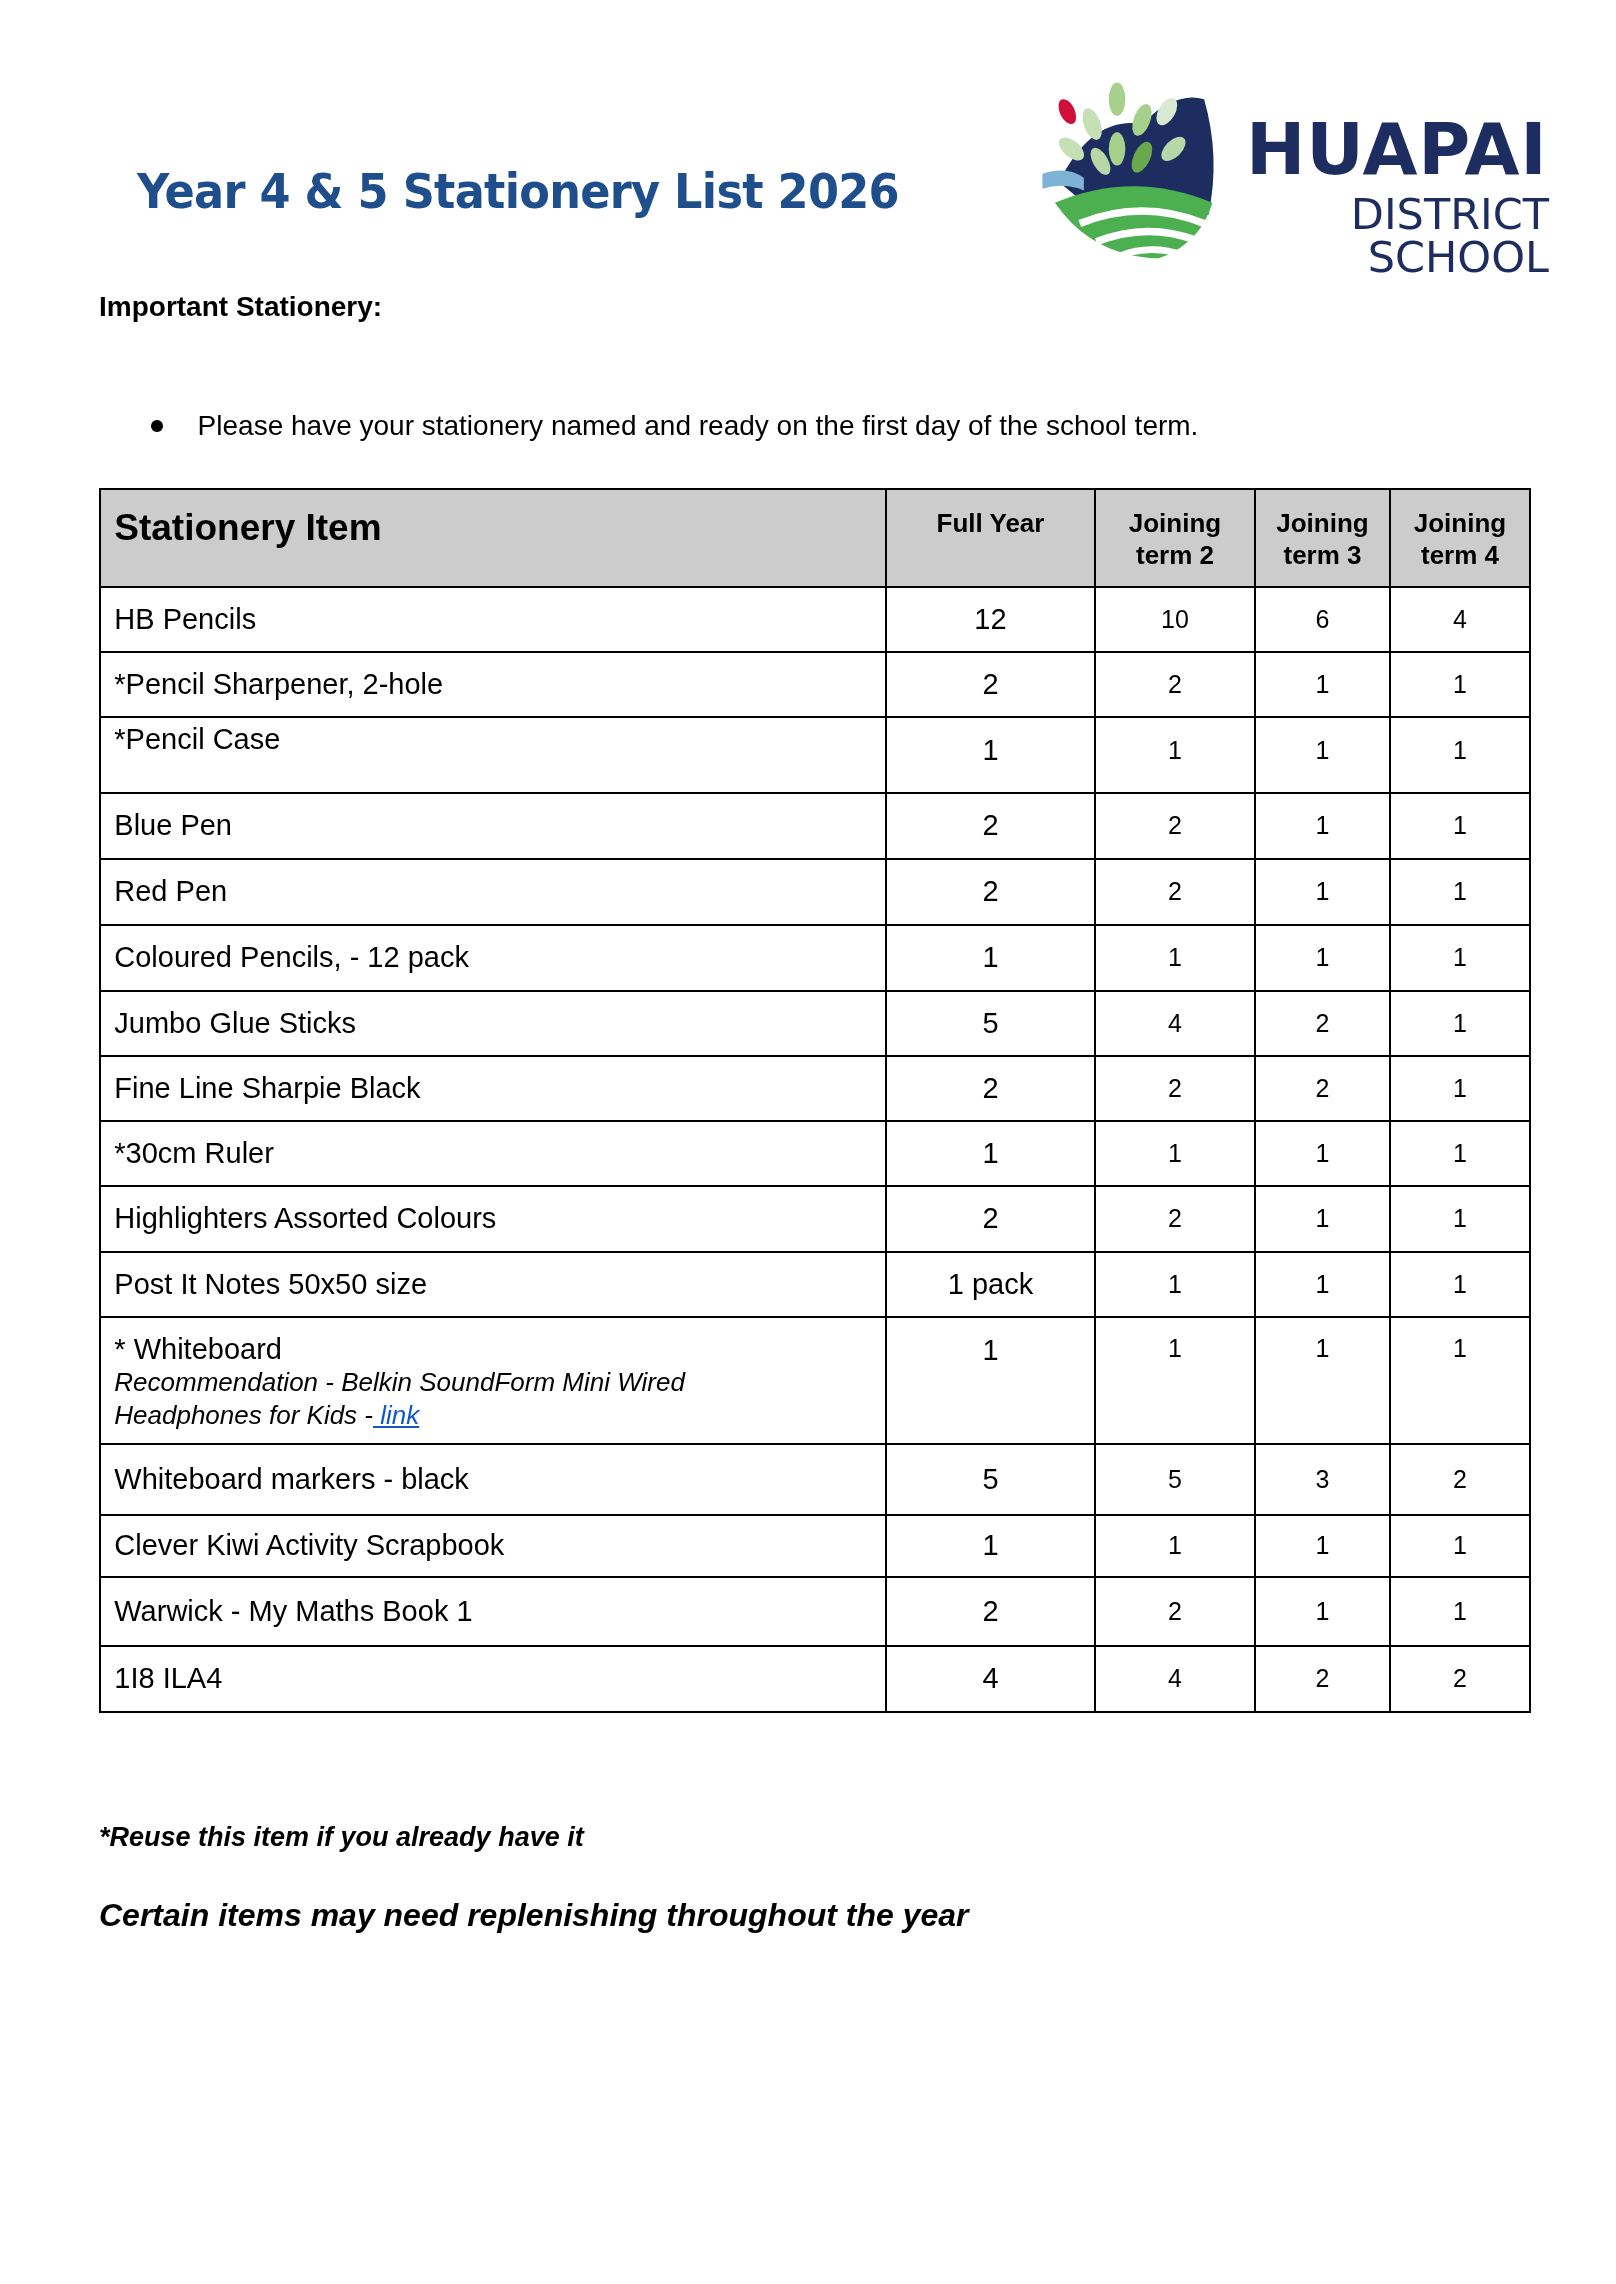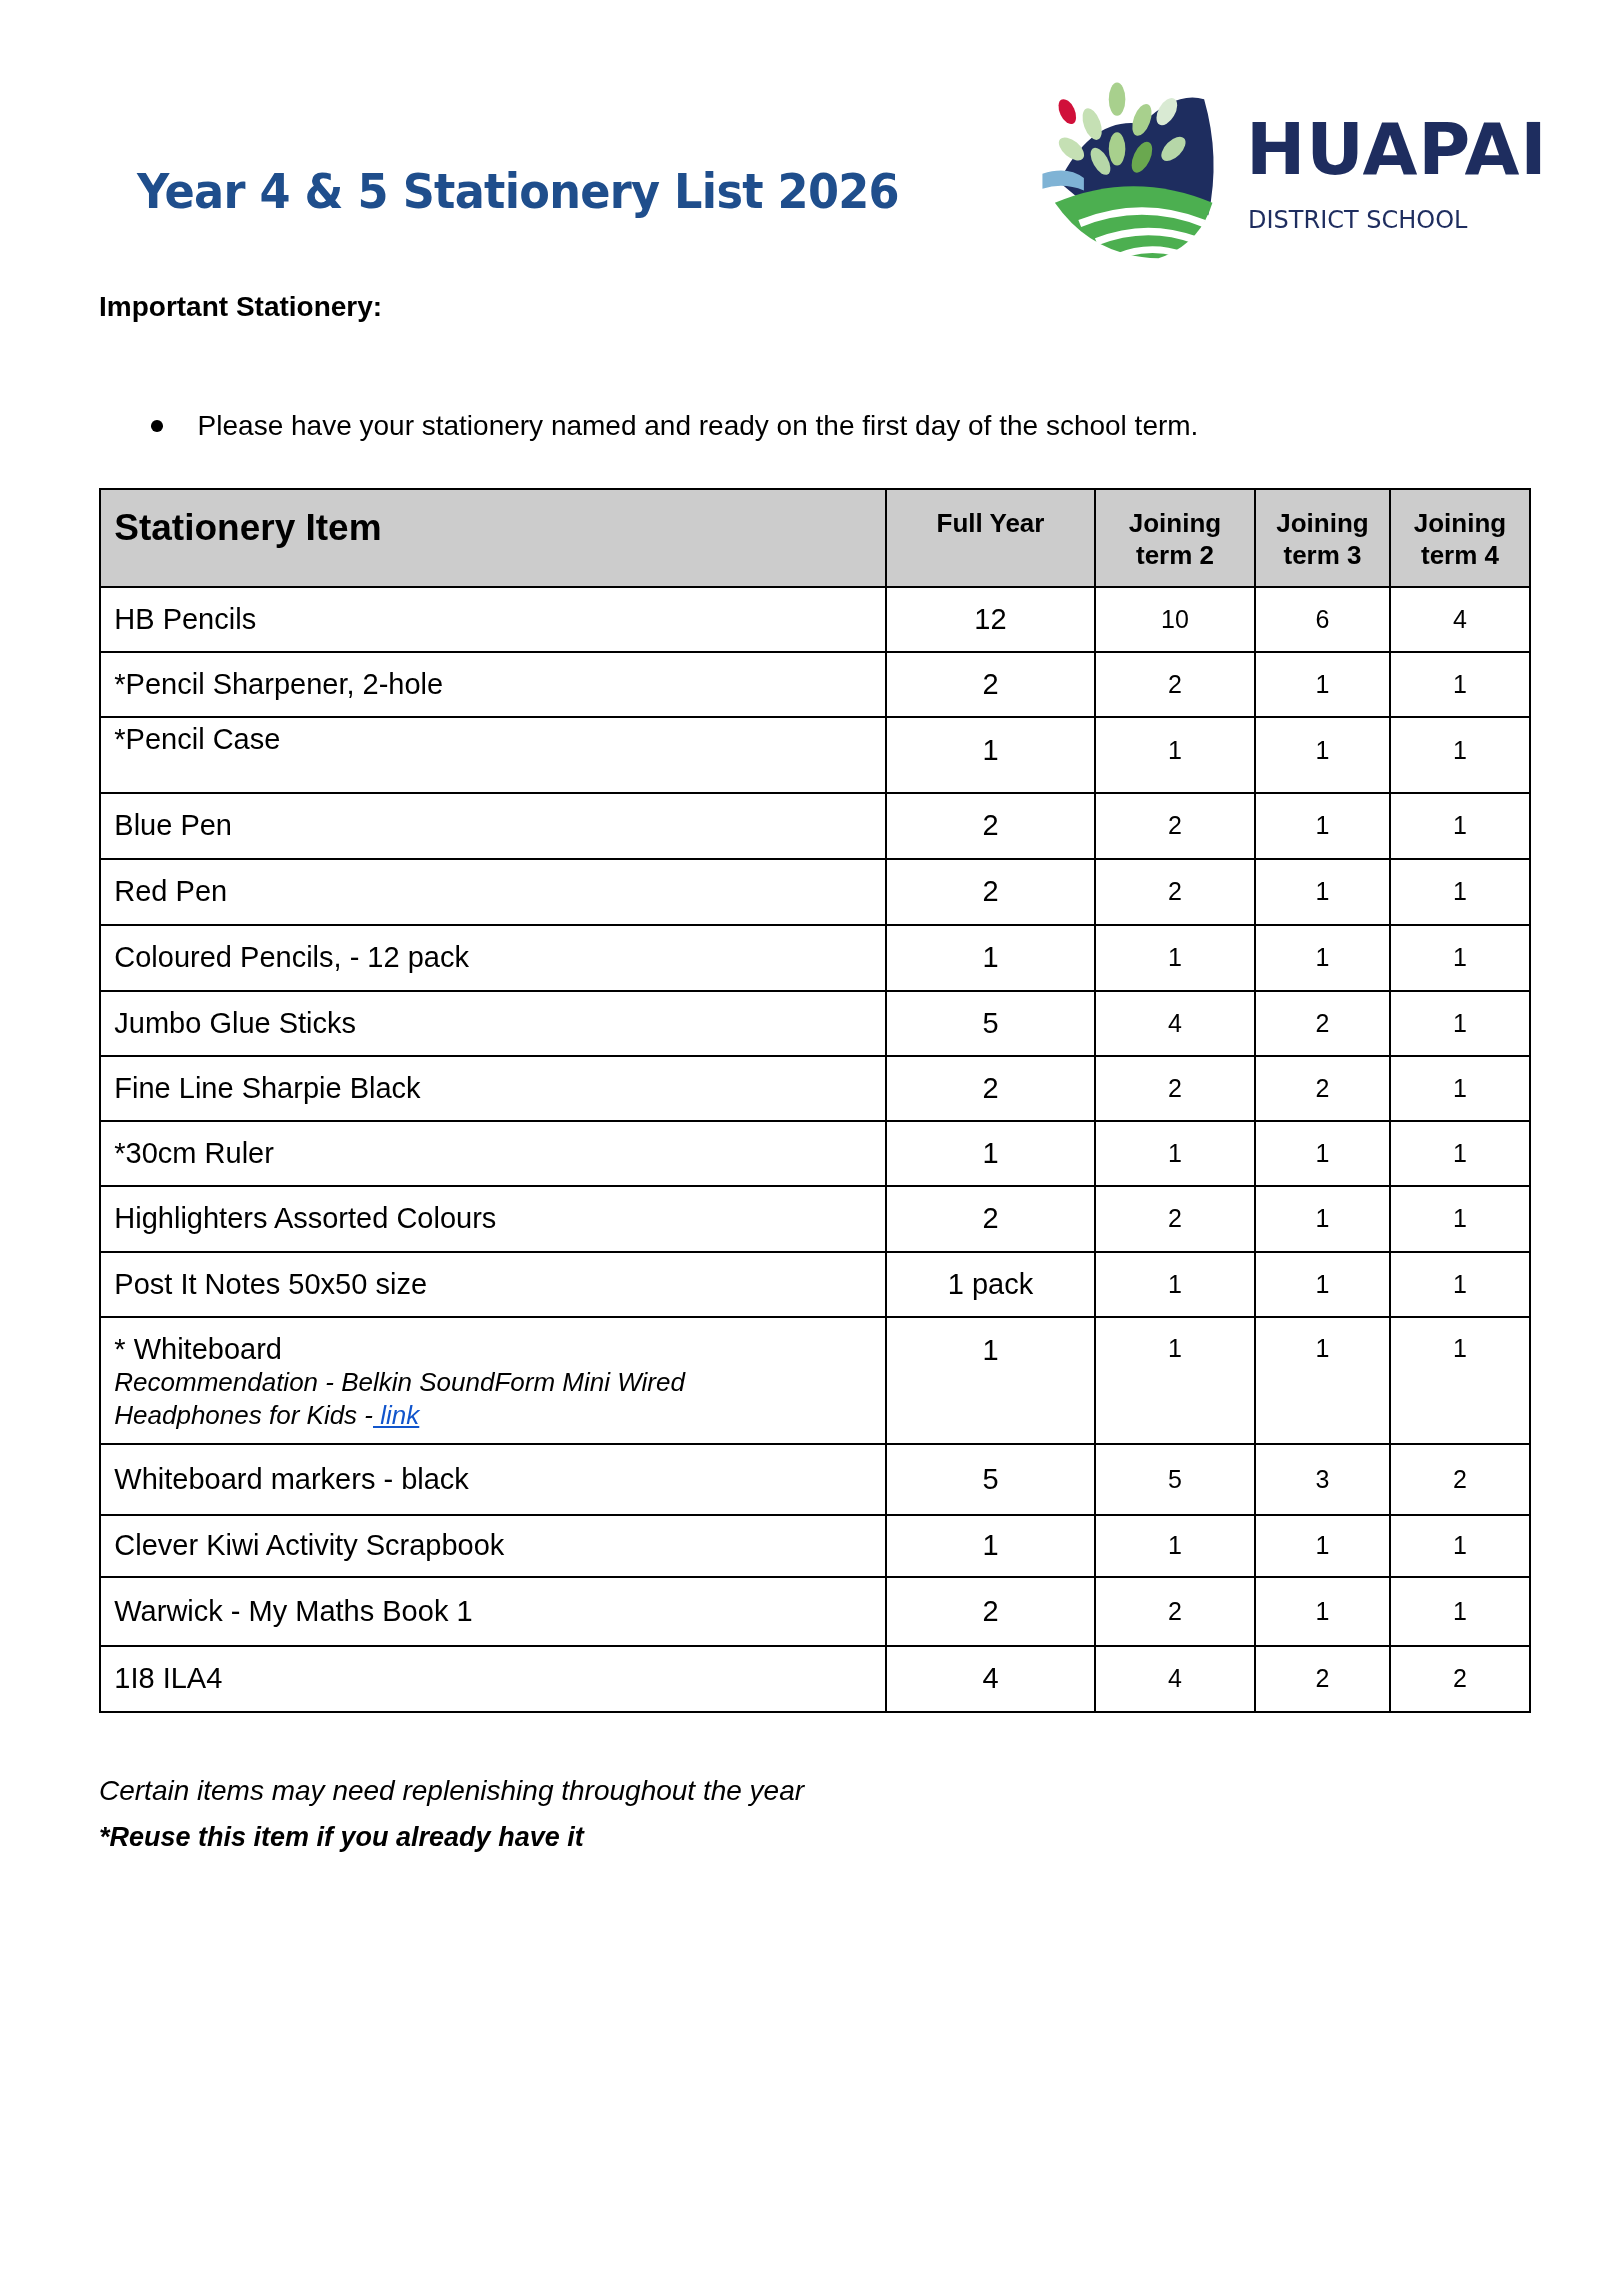--- a/index.html
+++ b/index.html
@@ -9,22 +9,22 @@
     .title {
       position: absolute; left: 137px; top: 163px;
       font-family: "DejaVu Sans", sans-serif; font-weight: bold;
       font-size: 48px; letter-spacing: -0.8px; color: #1f4e8c;
       transform: scaleX(0.93); transform-origin: left center; white-space: nowrap;
     }
 
     .logo { position: absolute; left: 1034px; top: 66px; width: 515px; height: 199px; }
     .logo-name { position: absolute; left: 212px; top: 48px; font-family: "DejaVu Sans", sans-serif;
                  font-weight: bold; font-size: 71px; color: #1e2d5f; letter-spacing: 0.8px; line-height: 1; }
-    .logo-sub { position: absolute; left: 214px; top: 142px; font-family: "DejaVu Sans", sans-serif;
-                font-size: 24px; color: #1e2d5f; letter-spacing: 0px; line-height: 1; }
+    .logo-sub { position: absolute; left: 214px; top: 127px; font-family: "DejaVu Sans", sans-serif;
+                font-size: 43px; color: #1e2d5f; letter-spacing: 0px; line-height: 1; text-align: right; }
 
     .info-heading { position: absolute; left: 99px; top: 291px; font-size: 28px; font-weight: bold; }
 
     .bullet-list { position: absolute; left: 99px; top: 410px; margin: 0; padding: 0; list-style: none; }
     .bullet-item { display: flex; align-items: center; font-size: 28px; }
     .bullet-dot { width: 11.6px; height: 11.6px; background: #000; border-radius: 50%;
                   margin-left: 52px; margin-right: 35px; }
 
     table.stationery {
       position: absolute; left: 99px; top: 488px;
@@ -42,21 +42,21 @@
     .th-num { font-size: 26px; font-weight: bold; text-align: center; padding-top: 16.6px !important; line-height: 32px; }
 
     .td-item { font-size: 29px; padding-left: 13.3px !important; vertical-align: middle; }
     .td-full { font-size: 29px; text-align: center; vertical-align: middle; }
     .td-term { font-size: 25px; text-align: center; vertical-align: middle; }
     tr.tall-row td.td-full, tr.tall-row td.td-term { vertical-align: top; padding-top: 16.6px; }
     .rec { font-size: 26px; font-style: italic; line-height: 32px; }
     .rec-link { color: #1155cc; text-decoration: underline; }
 
     .footnote-1 { position: absolute; left: 99px; top: 1822px; font-size: 27px; font-weight: bold; font-style: italic; }
-    .footnote-2 { position: absolute; left: 99px; top: 1775px; font-size: 28px; font-weight: normal; font-style: italic; }
+    .footnote-2 { position: absolute; left: 99px; top: 1897px; font-size: 32px; font-weight: bold; font-style: italic; }
   </style>
 </head>
 <body>
 
 <div class="title">Year 4 &amp; 5 Stationery List 2026</div>
 
 <div class="logo">
   <svg width="191" height="199" viewBox="0 0 230 240" style="position:absolute;left:0;top:0;">
     <path d="M30 140 Q70 60 130 70 Q170 30 205 40 Q225 110 210 180 Q150 150 60 165 Z" fill="#1e2d5f"></path>
     <path d="M10 130 Q40 120 60 135 L60 150 Q35 140 10 148 Z" fill="#7fb3d5"></path>

